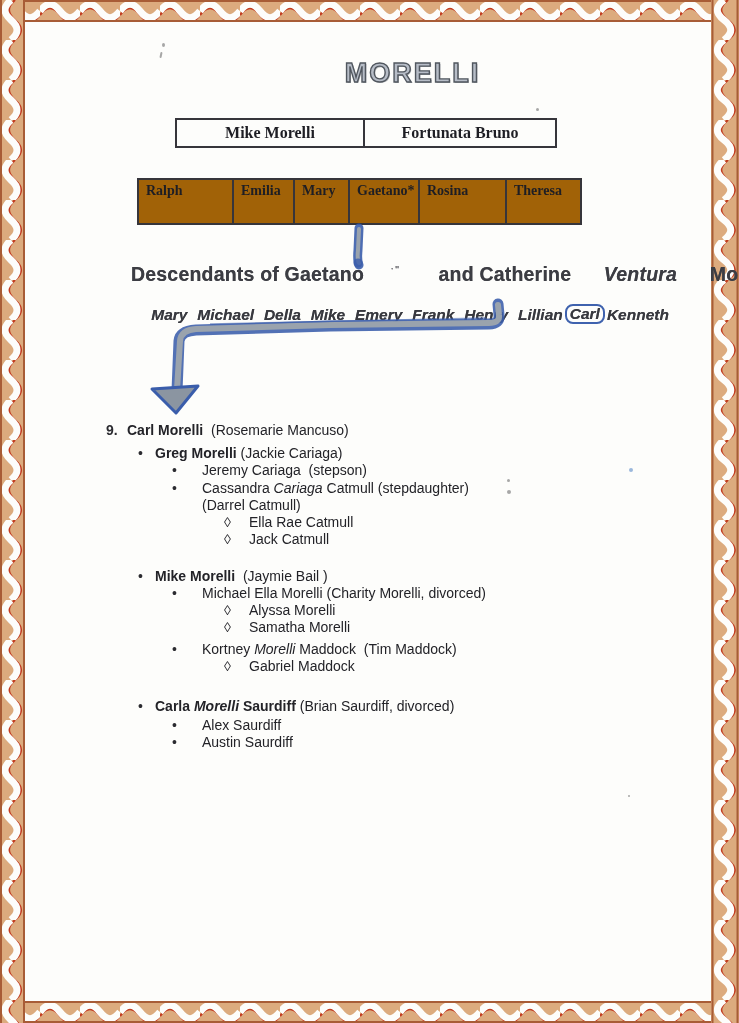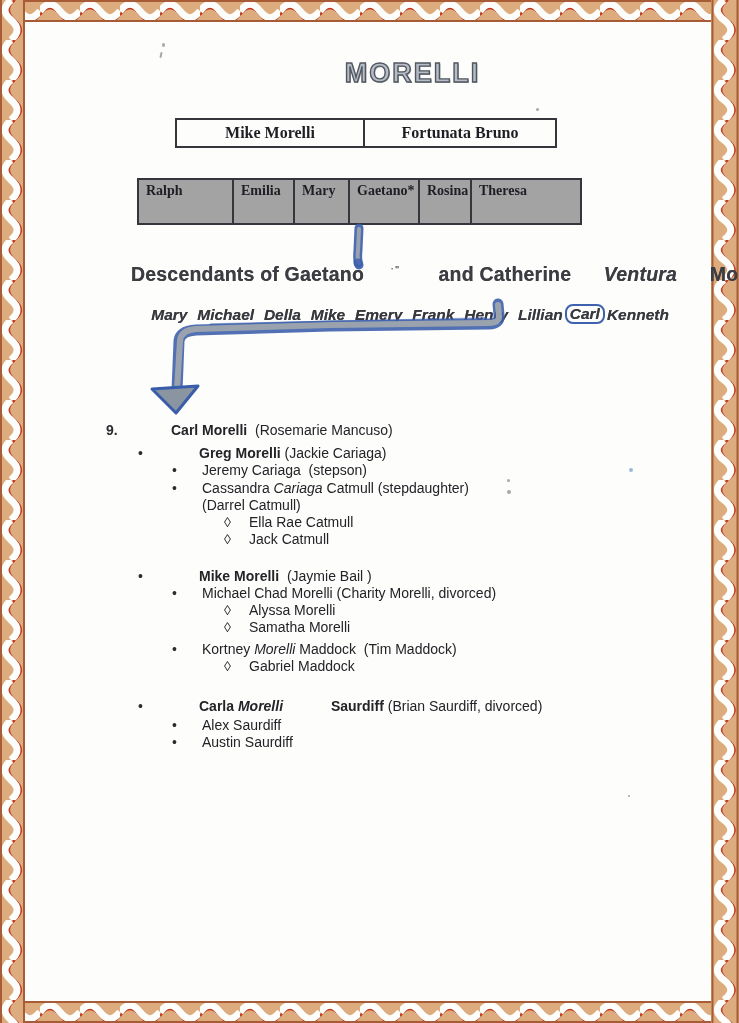--- a/index.html
+++ b/index.html
@@ -16,25 +16,25 @@
          font-weight:800;font-size:27px;letter-spacing:2px;color:#b7bdc7;
          -webkit-text-stroke:1.4px #51575f;text-shadow:1px 1px 0 rgba(90,95,105,.45);}
   
   .ptable{position:absolute;left:175px;top:118px;width:382px;height:30px;
           border:2px solid #36353b;display:flex;box-sizing:border-box;background:#fdfdfb;}
   .pcell{box-sizing:border-box;text-align:center;line-height:25px;
          font-family:"Liberation Serif",serif;font-weight:700;font-size:16px;color:#1e1e24;}
   .pcell.c0{width:188px;border-right:2px solid #36353b;}
   .pcell.c1{flex:1;}
   .ctable{position:absolute;left:137px;top:178px;width:445px;height:47px;
-          border:2px solid #36353b;display:flex;box-sizing:border-box;background:#a3a3a3;}
+          border:2px solid #36353b;display:flex;box-sizing:border-box;background:#a16207;}
   .ccell{box-sizing:border-box;padding:3px 0 0 7px;border-right:2px solid #36353b;
          font-family:"Liberation Serif",serif;font-weight:700;font-size:14px;color:#1e1e24;}
   .ccell:last-child{border-right:none;flex:1;}
-  .w0{width:95px}.w1{width:61px}.w2{width:55px}.w3{width:70px}.w4{width:52px}.w5{width:84px}
+  .w0{width:95px}.w1{width:61px}.w2{width:55px}.w3{width:70px}.w4{width:87px}.w5{width:84px}
   
   .heading{position:absolute;left:104px;top:263px;font-size:19.5px;font-weight:700;
            color:#3c3d43;letter-spacing:.2px;text-shadow:0 0 .6px #5a5b60;}
   .heading span{white-space:pre;margin-left:27px;}
   .heading .it{font-style:italic;}
   .heading .artifact{font-size:9px;vertical-align:9px;color:#8a8a8e;letter-spacing:1px;}
   .names{position:absolute;left:112px;top:287px;font-size:15.5px;font-weight:700;
          font-style:italic;color:#38393f;word-spacing:5.5px;white-space:pre;
          text-shadow:0 0 .5px #5a5b60;}
   .carl-box{display:inline-block;border:2.5px solid #3f62ae;border-radius:8px;
@@ -43,21 +43,21 @@
   .ink{position:absolute;left:0;top:0;pointer-events:none;z-index:5;}
   
   .dlist{position:absolute;left:0;top:422px;width:739px;color:#232328;font-size:14px;}
   .li-line{display:flex;line-height:17px;white-space:pre;}
   .li-line span{white-space:pre;}
   .mk{flex:0 0 auto;color:#2b2b30;}
   .l0{padding-left:106px}.l0 .mk{width:21px;font-weight:700;}
   .l1{padding-left:138px}.l1 .mk{width:17px;}
   .l2{padding-left:172px}.l2 .mk{width:30px;}
   .l3{padding-left:224px}.l3 .mk{width:25px;}
-  .r-b{font-weight:700;margin-left:44px;}
+  .r-b{font-weight:700;}
   .r-i{font-style:italic;}
   .r-bi{font-weight:700;font-style:italic;}
   
   .speck{position:absolute;background:#8a8a8a;border-radius:50%;opacity:.75;}
 </style>
 </head>
 <body>
 
 <div class="page">
 
@@ -152,21 +152,21 @@
 
   <div class="dlist">
       <div class="li-line l0"><span class="mk">9.</span><span class="r-b">Carl Morelli</span><span class="r-n">  (Rosemarie Mancuso)</span></div>
       <div class="li-line l1" style="margin-top: 6px;"><span class="mk">•</span><span class="r-b">Greg Morelli</span><span class="r-n"> (Jackie Cariaga)</span></div>
       <div class="li-line l2"><span class="mk">•</span><span class="r-n">Jeremy Cariaga  (stepson)</span></div>
       <div class="li-line l2" style="margin-top: 1px;"><span class="mk">•</span><span class="r-n">Cassandra </span><span class="r-i">Cariaga</span><span class="r-n"> Catmull (stepdaughter)</span></div>
       <div class="li-line l2"><span class="mk"></span><span class="r-n">(Darrel Catmull)</span></div>
       <div class="li-line l3"><span class="mk">◊</span><span class="r-n">Ella Rae Catmull</span></div>
       <div class="li-line l3"><span class="mk">◊</span><span class="r-n">Jack Catmull</span></div>
       <div class="li-line l1" style="margin-top: 20px;"><span class="mk">•</span><span class="r-b">Mike Morelli</span><span class="r-n">  (Jaymie Bail )</span></div>
-      <div class="li-line l2"><span class="mk">•</span><span class="r-n">Michael Chad Morelli (Charity Morelli, divorced)</span></div>
+      <div class="li-line l2"><span class="mk">•</span><span class="r-n">Michael Ella Morelli (Charity Morelli, divorced)</span></div>
       <div class="li-line l3"><span class="mk">◊</span><span class="r-n">Alyssa Morelli</span></div>
       <div class="li-line l3"><span class="mk">◊</span><span class="r-n">Samatha Morelli</span></div>
       <div class="li-line l2" style="margin-top: 5px;"><span class="mk">•</span><span class="r-n">Kortney </span><span class="r-i">Morelli</span><span class="r-n"> Maddock  (Tim Maddock)</span></div>
       <div class="li-line l3"><span class="mk">◊</span><span class="r-n">Gabriel Maddock</span></div>
       <div class="li-line l1" style="margin-top: 23px;"><span class="mk">•</span><span class="r-b">Carla </span><span class="r-bi">Morelli</span><span class="r-b"> Saurdiff</span><span class="r-n"> (Brian Saurdiff, divorced)</span></div>
       <div class="li-line l2" style="margin-top: 2px;"><span class="mk">•</span><span class="r-n">Alex Saurdiff</span></div>
       <div class="li-line l2"><span class="mk">•</span><span class="r-n">Austin Saurdiff</span></div>
     </div>
 
   <div class="speck" style="left:162px;top:43px;width:3px;height:4px;"></div>

